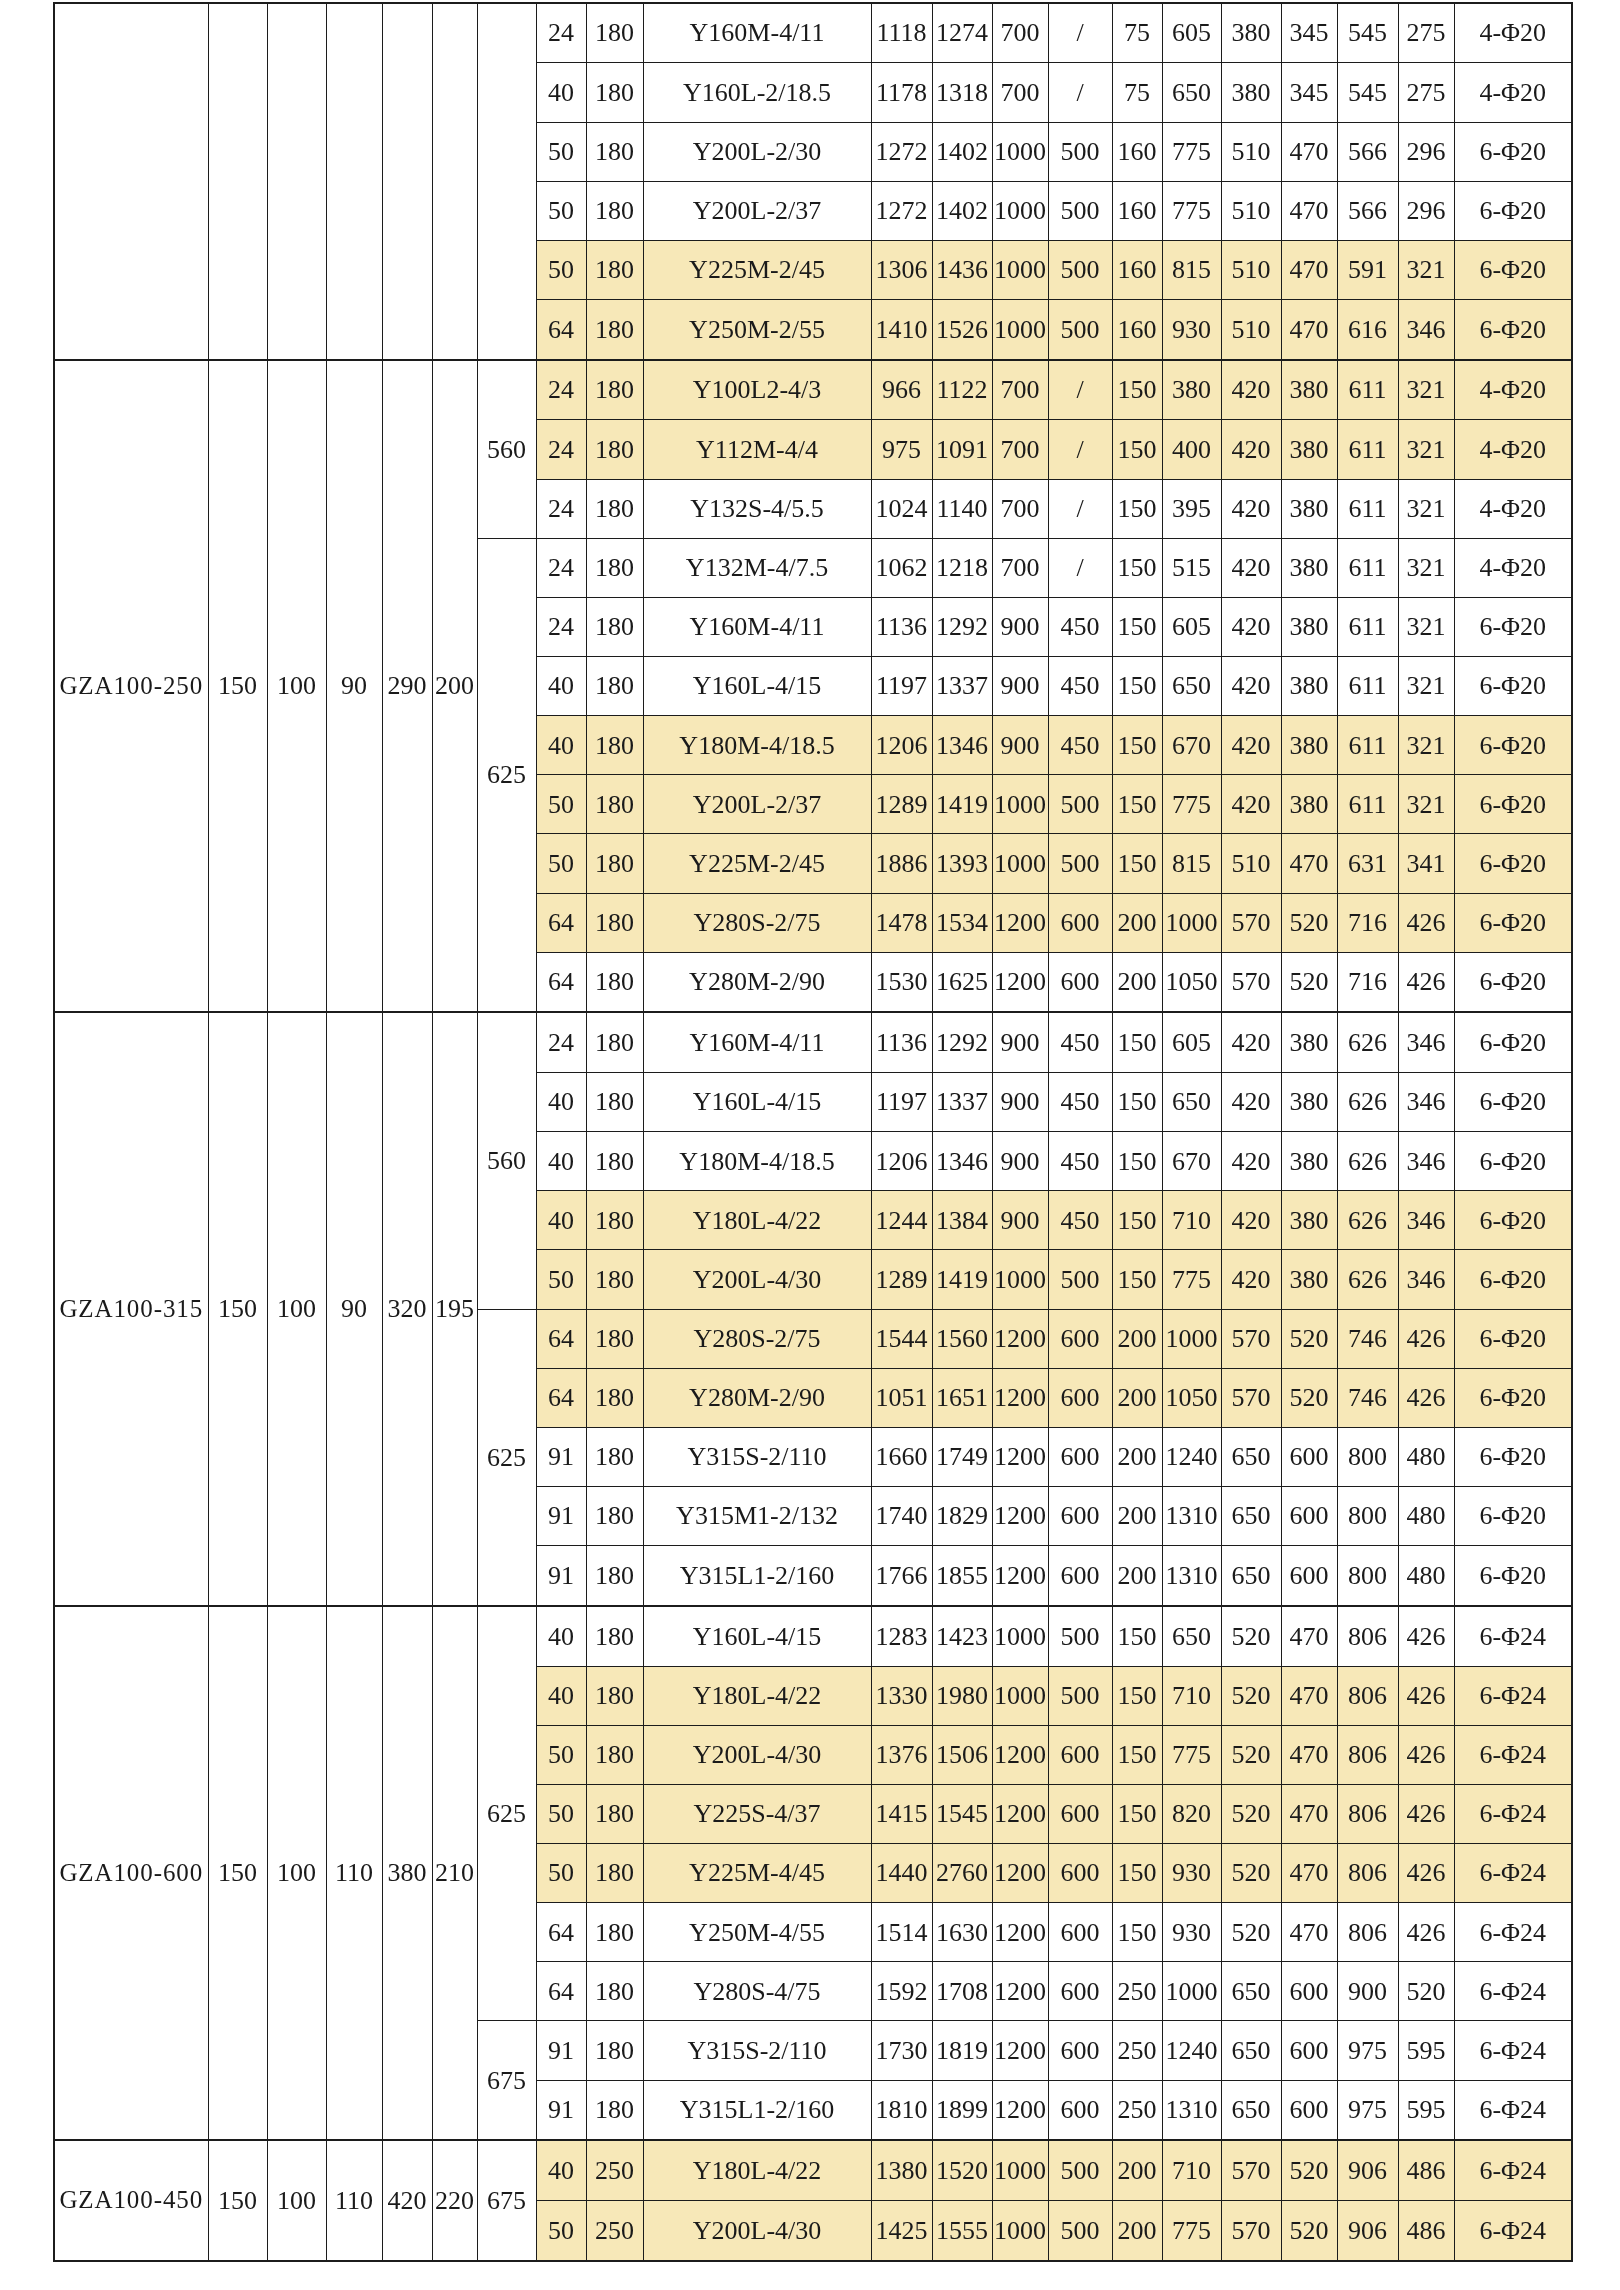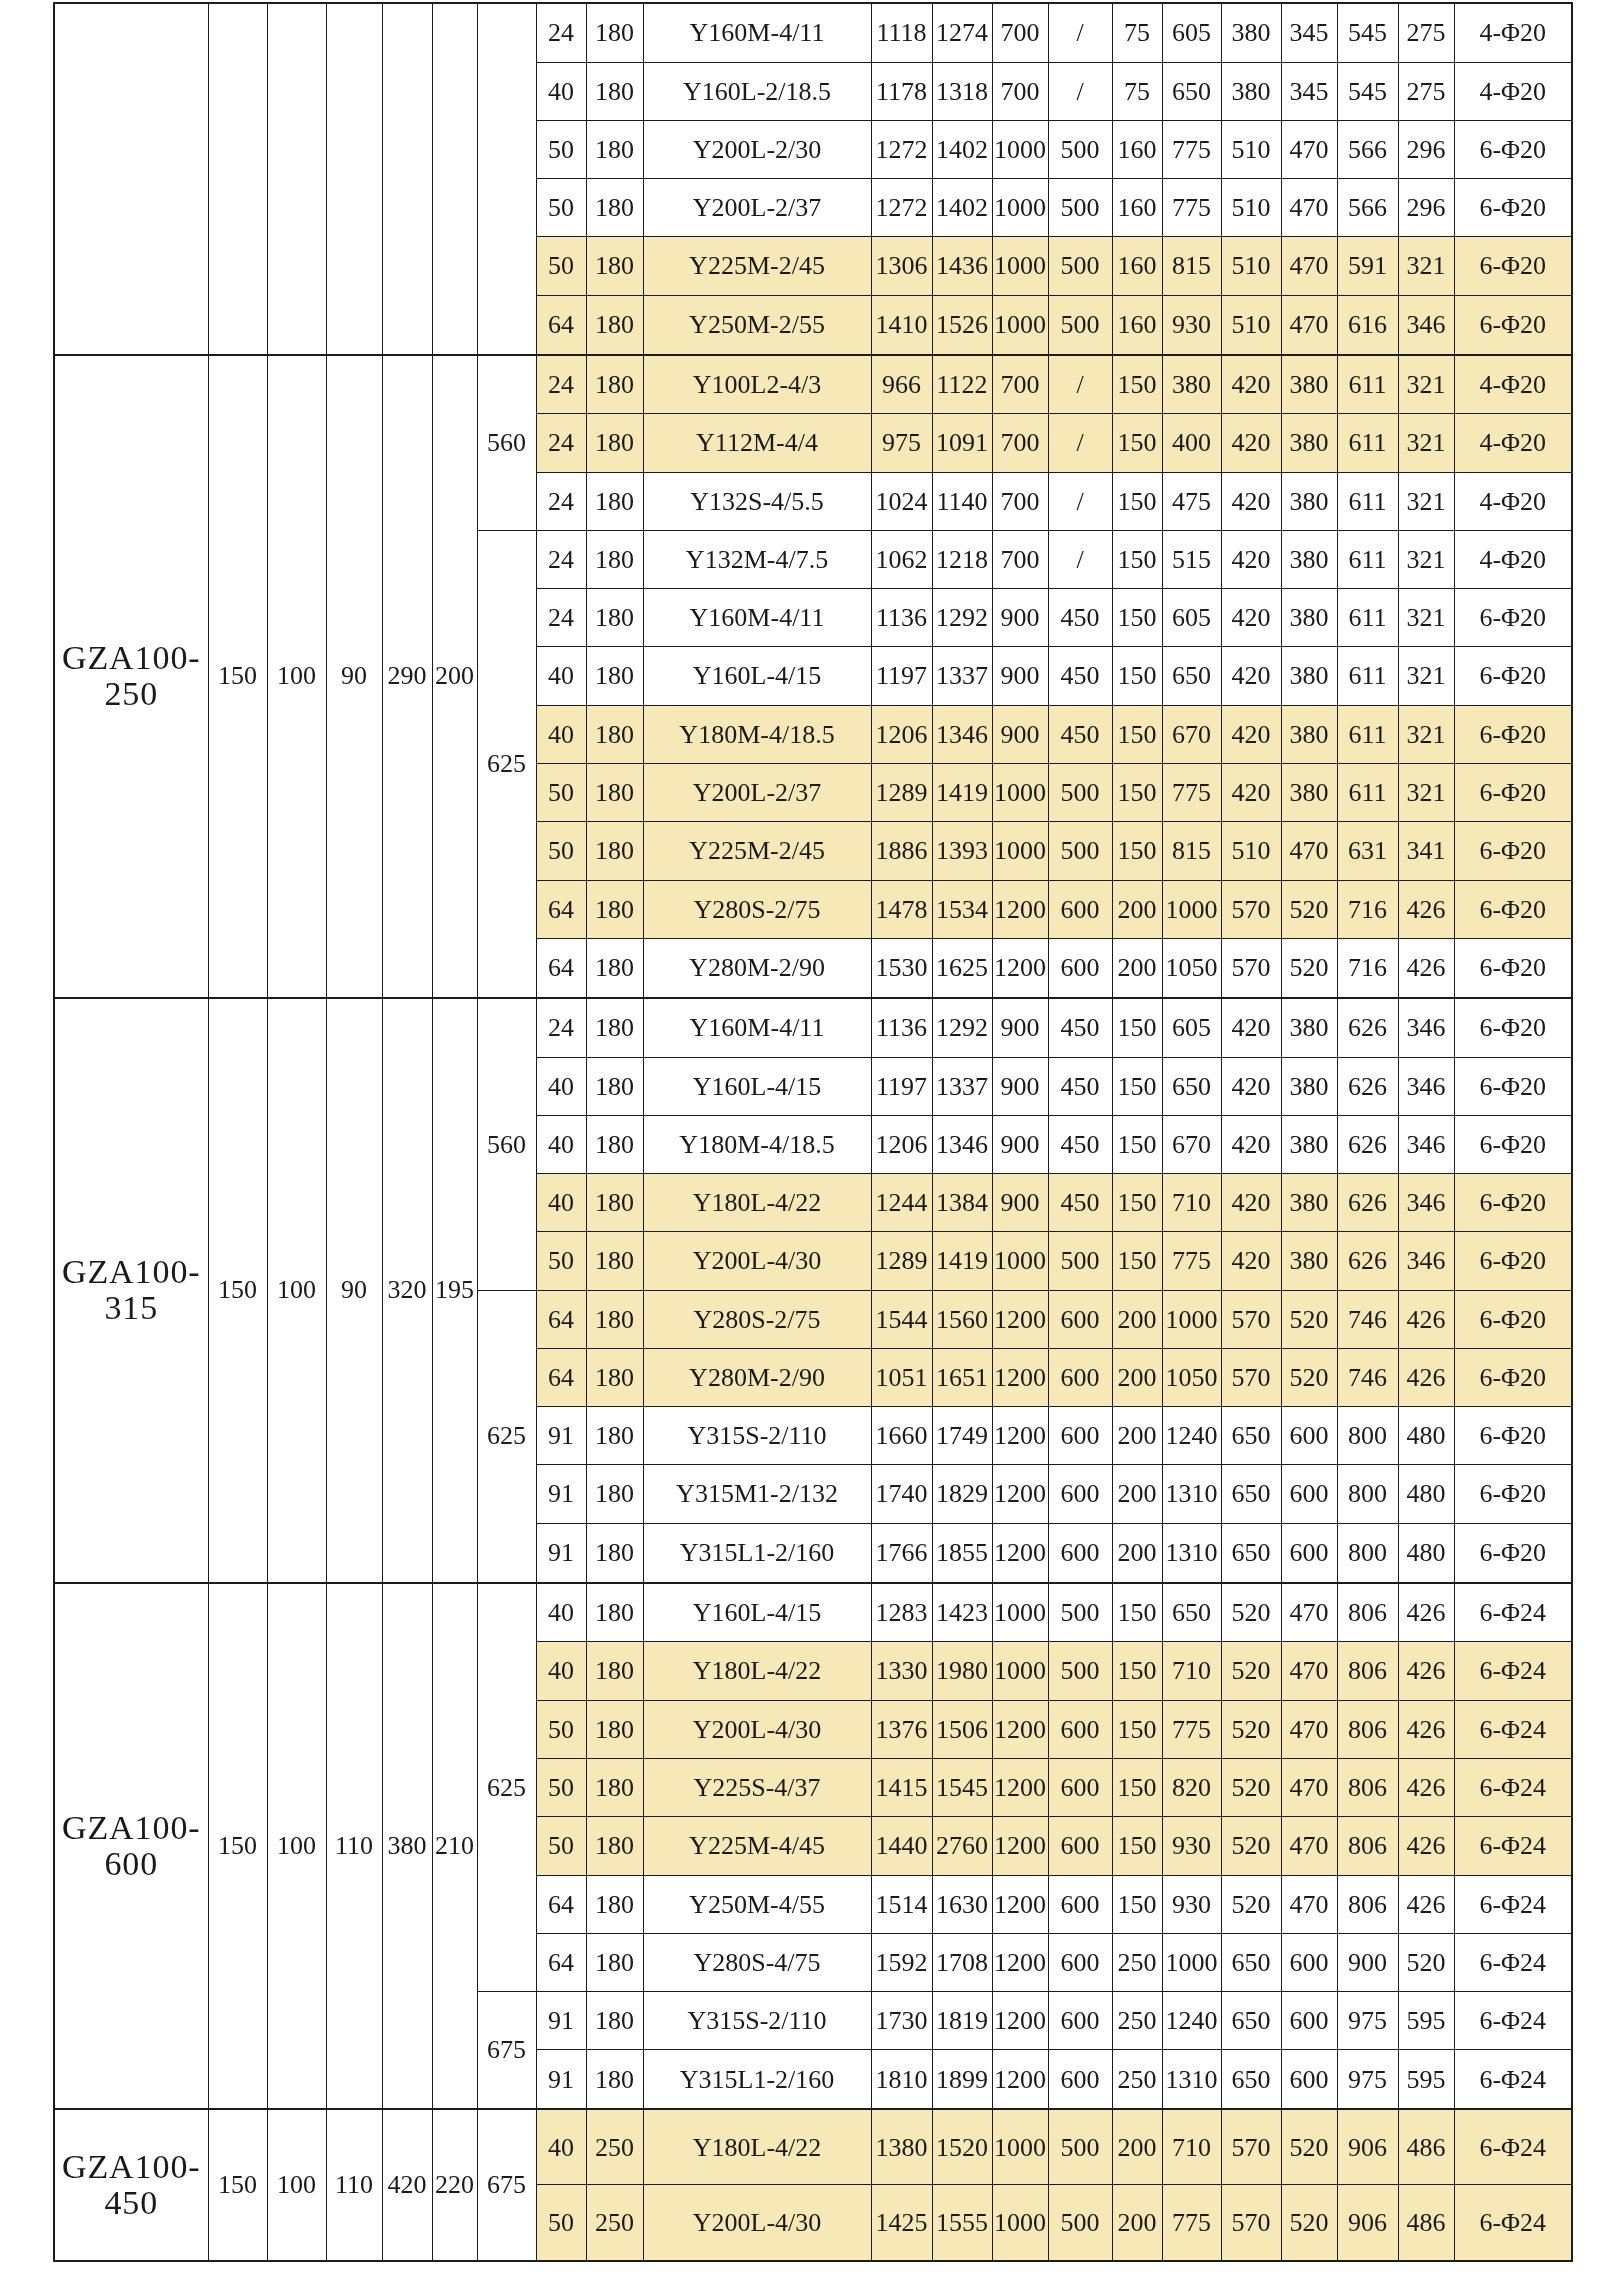--- a/index.html
+++ b/index.html
@@ -33,21 +33,21 @@
     overflow: hidden;
     background: #ffffff;
   }
   table.spec {
     border: 2.7px solid #1c1c1c;
   }
   table.spec tr.section-start > td {
     border-top-width: 2.7px;
   }
   table.spec td.model-cell {
-    font-size: 34px;
+    font-size: 25px;
     letter-spacing: 0.9px;
   }
   table.spec td.hl {
     background: #F7E8B8;
   }
 </style>
 </head>
 <body>
 
 <table class="spec">
@@ -219,21 +219,21 @@
       </tr>
       <tr>
         <td>24</td>
         <td>180</td>
         <td>Y132S-4/5.5</td>
         <td>1024</td>
         <td>1140</td>
         <td>700</td>
         <td>/</td>
         <td>150</td>
-        <td>475</td>
+        <td>395</td>
         <td>420</td>
         <td>380</td>
         <td>611</td>
         <td>321</td>
         <td>4-Φ20</td>
       </tr>
       <tr>
         <td rowspan="8">625</td>
         <td>24</td>
         <td>180</td>

